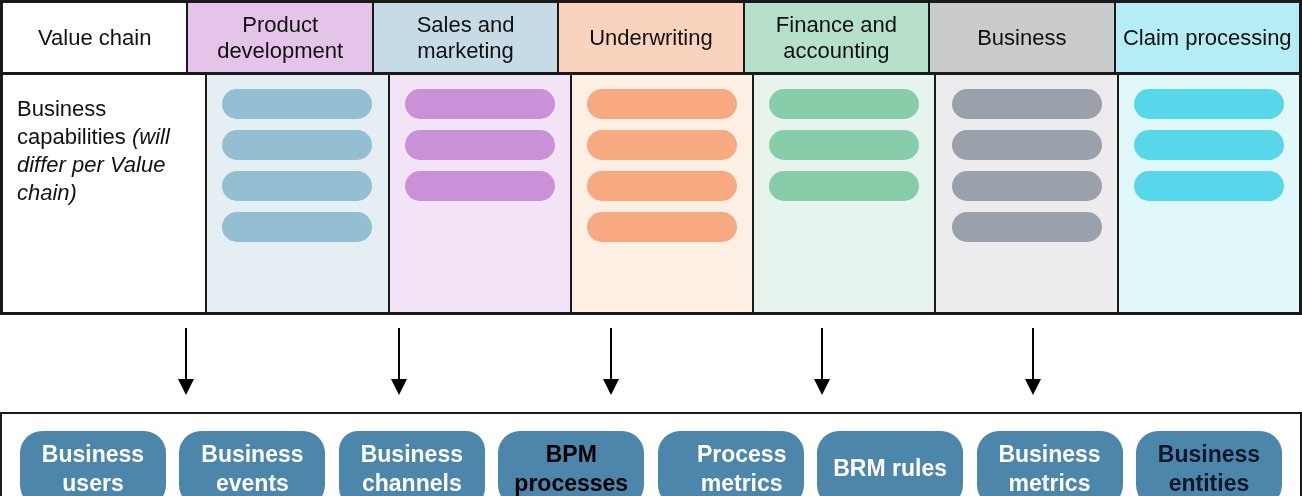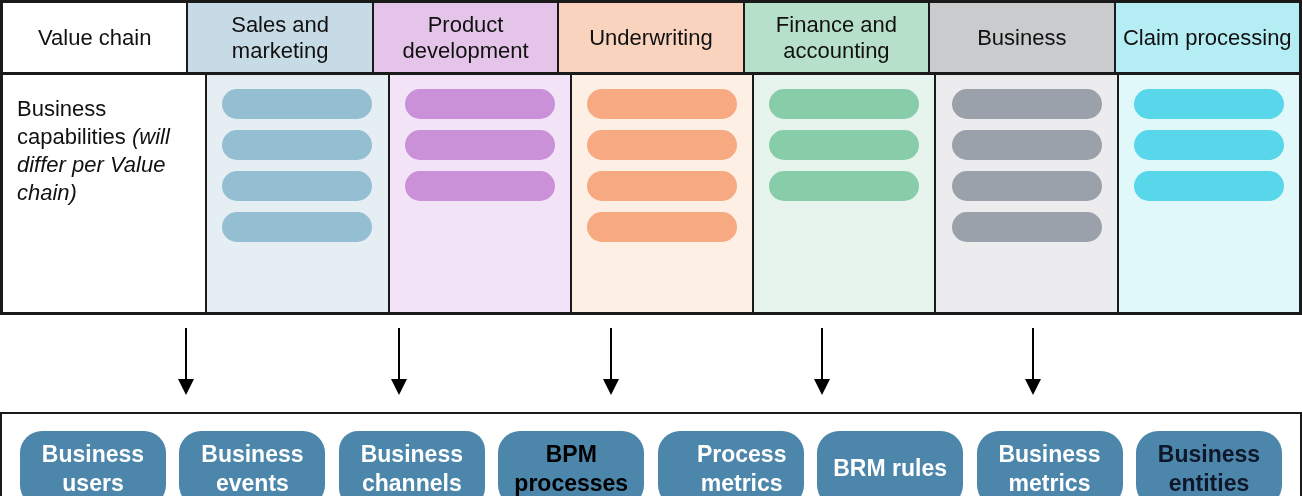--- a/index.html
+++ b/index.html
@@ -64,25 +64,25 @@
 <body>
 
 <div>
 
   <div class="vc-table">
     <div class="row header-row">
       <div class="cell hcell corner-head">
         <span>Value chain</span>
       </div>
 
-    <div class="cell hcell" style="background: rgb(198, 219, 229);">
+    <div class="cell hcell" style="background: rgb(228, 196, 232);">
+          <span>Product development</span>
+        </div>
+        <div class="cell hcell" style="background: rgb(198, 219, 229);">
           <span>Sales and marketing</span>
-        </div>
-        <div class="cell hcell" style="background: rgb(228, 196, 232);">
-          <span>Product development</span>
         </div>
         <div class="cell hcell" style="background: rgb(249, 211, 189);">
           <span>Underwriting</span>
         </div>
         <div class="cell hcell" style="background: rgb(183, 224, 202); align-items: center;">
           <span>Finance and accounting</span>
         </div>
         <div class="cell hcell" style="background: rgb(201, 203, 205);">
           <span>Business</span>
         </div>

